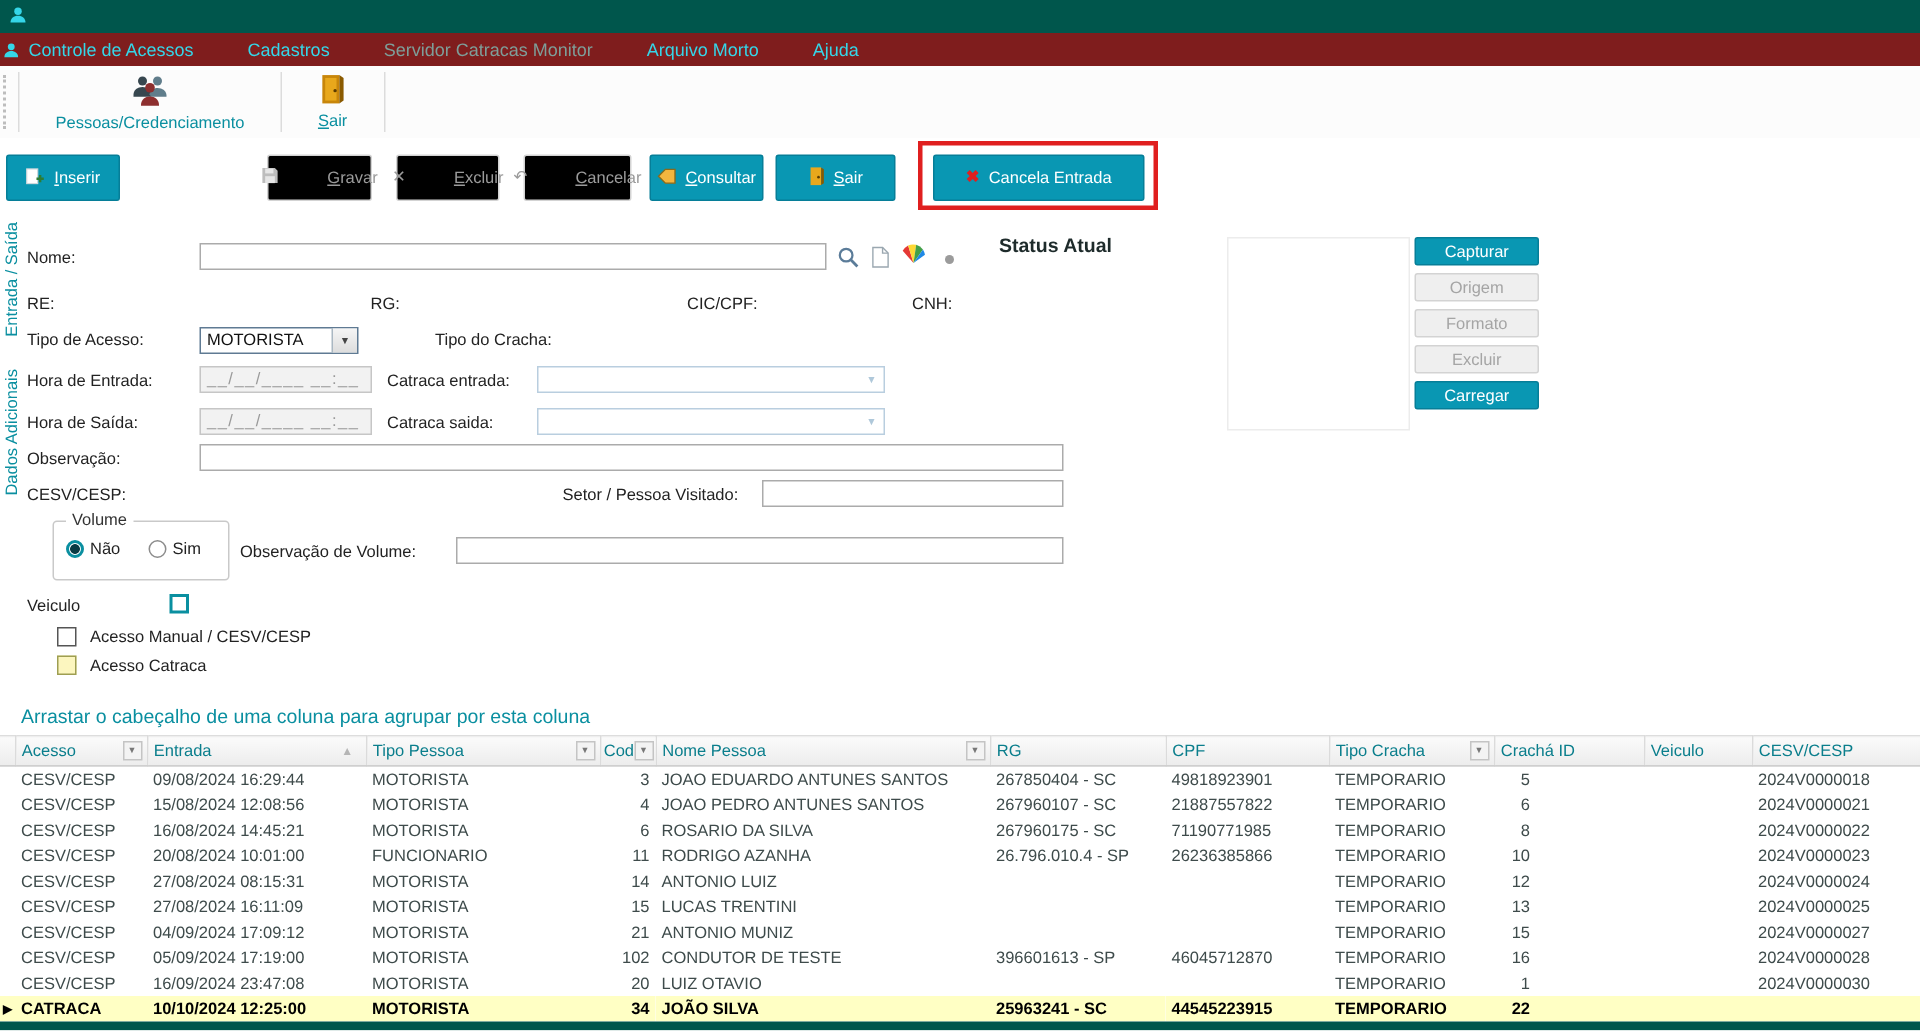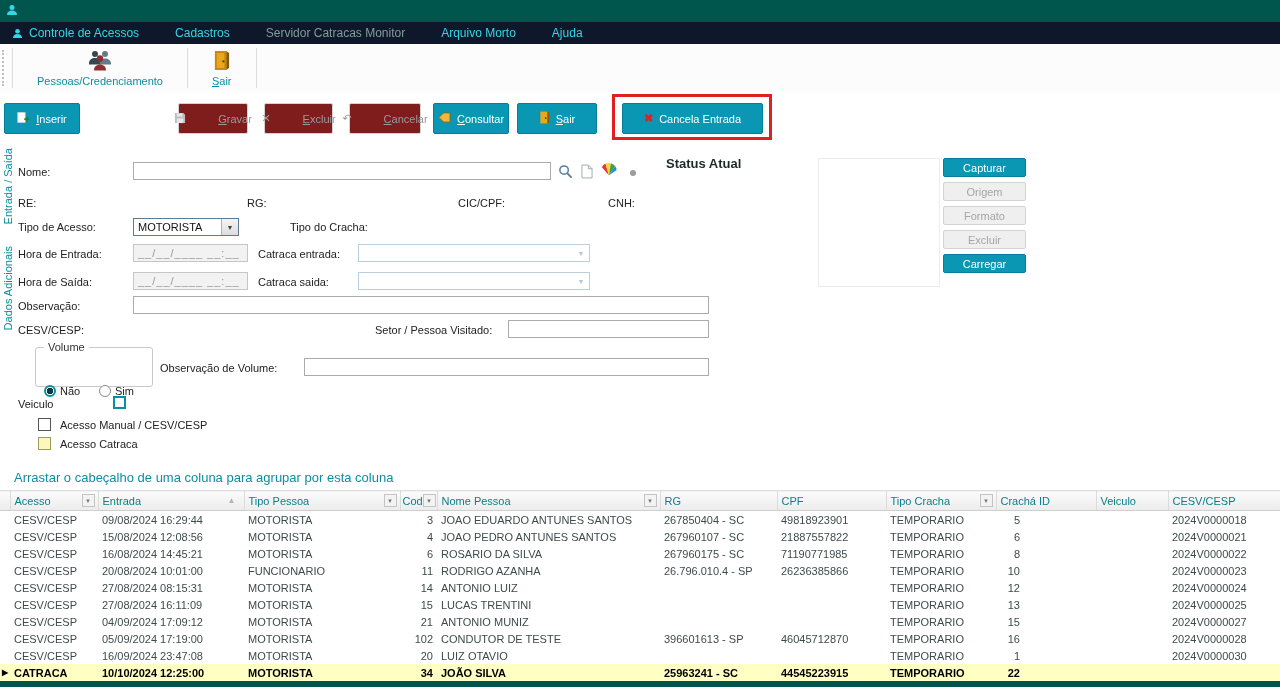--- a/index.html
+++ b/index.html
@@ -5,22 +5,22 @@
   html,body{margin:0;padding:0;background:#fff;}
   .app{position:relative;width:1280px;height:687px;overflow:hidden;background:#FFFFFF;
        font-family:"Liberation Sans",sans-serif;font-size:11px;color:#222;}
 
   
   .titlebar{position:absolute;top:0;left:0;right:0;height:22px;background:#00564C;
             display:flex;align-items:center;gap:6px;padding-left:6px;}
   .titlebar .title{color:#FFFFFF;font-weight:bold;font-size:12px;}
 
   
-  .menubar{position:absolute;top:22px;left:0;right:0;height:22px;background:#0f172a;
-           display:flex;align-items:center;padding-left:12px;}
+  .menubar{position:absolute;top:22px;left:0;right:0;height:22px;background:#7f1d1d;
+           display:flex;align-items:center;padding-left:2px;}
   .menu-item{color:#35D6E8;font-size:12px;margin-right:36px;cursor:default;}
   .menu-item.disabled{color:#7E9E99;}
   .menubar .micon{margin-right:6px;display:flex;align-items:center;}
 
   
   .toolbar{position:absolute;top:44px;left:0;right:0;height:48px;background:#FCFCFC;
            border-bottom:1px solid #E9E9E9;display:flex;align-items:stretch;}
   .grip{width:6px;margin:6px 2px;border-left:2px dotted #BDBDBD;}
   .tool-group{display:flex;flex-direction:column;align-items:center;justify-content:center;
               gap:2px;padding:2px 24px;}
@@ -28,21 +28,21 @@
   .tsep{width:1px;background:#DCDCDC;margin:4px 0;}
 
   .uf{display:block;}
   .uf::first-letter{text-decoration:underline;}
 
   
   .actionbar{position:absolute;top:92px;left:0;right:0;height:50px;background:#FFFFFF;}
   .btn{position:absolute;top:11px;height:31px;box-sizing:border-box;border-radius:2px;
        display:flex;align-items:center;justify-content:center;gap:6px;font-size:11px;}
   .btn.teal{background:#0997B3;border:1px solid #067E98;color:#FFFFFF;}
-  .btn.gray{background:#7f1d1d;border:1px solid #D3D3D3;color:#9B9B9B;gap:32px;}
+  .btn.gray{background:#000000;border:1px solid #D3D3D3;color:#9B9B9B;gap:32px;}
   .btn .bicon{font-size:11px;line-height:1;}
   .attention-box{position:absolute;left:612px;top:2px;width:160px;height:46px;
                  border:3px solid #E01F1F;box-sizing:border-box;}
 
   
   .side-tabs{position:absolute;left:0;top:148px;width:15px;display:flex;flex-direction:column;gap:22px;align-items:center;}
   .vtab{writing-mode:vertical-rl;transform:rotate(180deg);color:#0A8FA0;font-size:11px;white-space:nowrap;}
 
   
   .form{position:absolute;left:15px;top:140px;right:0;height:330px;}
@@ -71,21 +71,21 @@
   .pp-btn.teal{background:#0997B3;border:1px solid #067E98;color:#FFF;}
   .pp-btn.gray{background:#EFEFEF;border:1px solid #D3D3D3;color:#A5A5A5;}
 
   
   .groupbox{position:absolute;border:1px solid #C9C9C9;border-radius:3px;}
   .gb-legend{position:absolute;top:-7px;left:8px;background:#FFF;padding:0 4px;font-size:11px;color:#333;}
   .radio{width:12px;height:12px;border-radius:50%;box-sizing:border-box;display:inline-block;vertical-align:-2px;}
   .radio.on{border:2px solid #0A8FA0;background:radial-gradient(circle at 50% 50%, #093B44 0 3px, #FFF 3.5px);}
   .radio.off{border:1px solid #8C8C8C;background:#FFF;}
   .rlabel{font-size:11px;color:#222;margin-left:4px;}
-  .ritem{position:absolute;display:flex;align-items:center;margin-top:25px;}
+  .ritem{position:absolute;display:flex;align-items:center;}
   .cb{position:absolute;width:13px;height:13px;box-sizing:border-box;background:#FFF;}
   .cb.teal{border:2px solid #0A8FA0;}
   .cb.dark{border:1px solid #555;}
   .cb.yellow{border:1px solid #9E9E52;background:#FCF6BF;}
 
   
   .grid-hint{position:absolute;left:14px;top:470px;color:#0A8FA0;font-size:13px;}
   .gridwrap{position:absolute;left:0;top:490px;right:0;bottom:6px;background:#FFF;overflow:hidden;}
   table{width:1280px;border-collapse:collapse;table-layout:fixed;}
   thead th{height:19px;background:linear-gradient(#FBFBFB,#ECECEC);border-top:1px solid #DDD;

